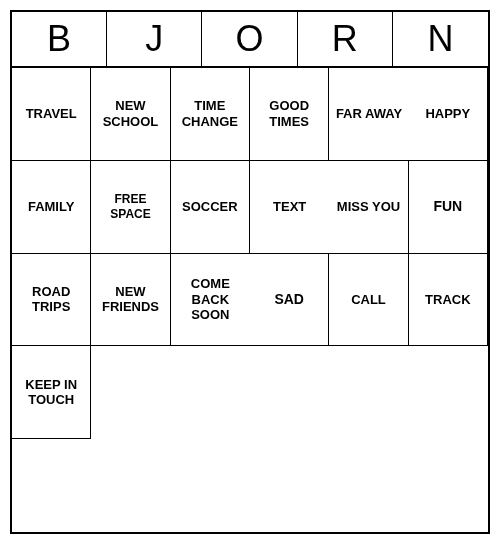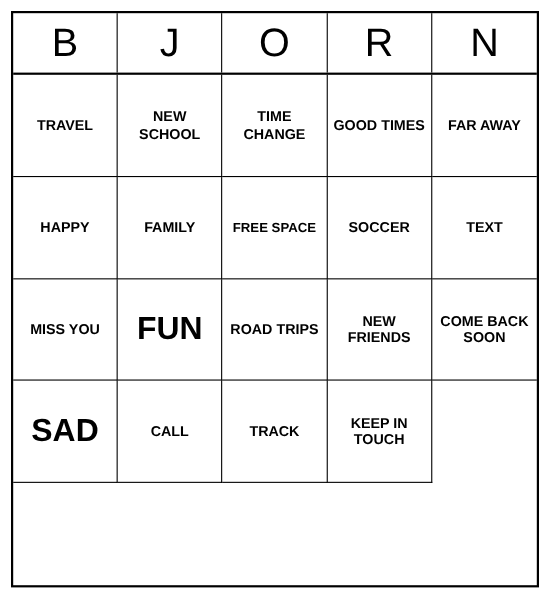--- a/index.html
+++ b/index.html
@@ -41,21 +41,21 @@
       height: 54px;
       border-right: 1px solid #000;
     }
 
     .header-cell:last-child {
       border-right: none;
     }
 
     .bingo-grid {
       display: grid;
-      grid-template-columns: repeat(5, 1fr);
+      grid-template-columns: repeat(6, 1fr);
       grid-template-rows: repeat(5, 1fr);
       flex: 1;
     }
 
     .bingo-cell {
       border-right: 1px solid #000;
       border-bottom: 1px solid #000;
       display: flex;
       justify-content: center;
       align-items: center;
@@ -74,21 +74,21 @@
 
     .bingo-cell:nth-child(n+21) {
       border-bottom: none;
     }
 
     .free-space {
       font-size: 12px;
     }
 
     .large-text {
-      font-size: 29px;
+      font-size: 14px;
       text-align: center;
     }
   </style>
 </head>
 <body>
 
 <div class="bingo-container">
   <div class="bingo-header">
   <div class="header-cell">B</div>
       <div class="header-cell">J</div>

